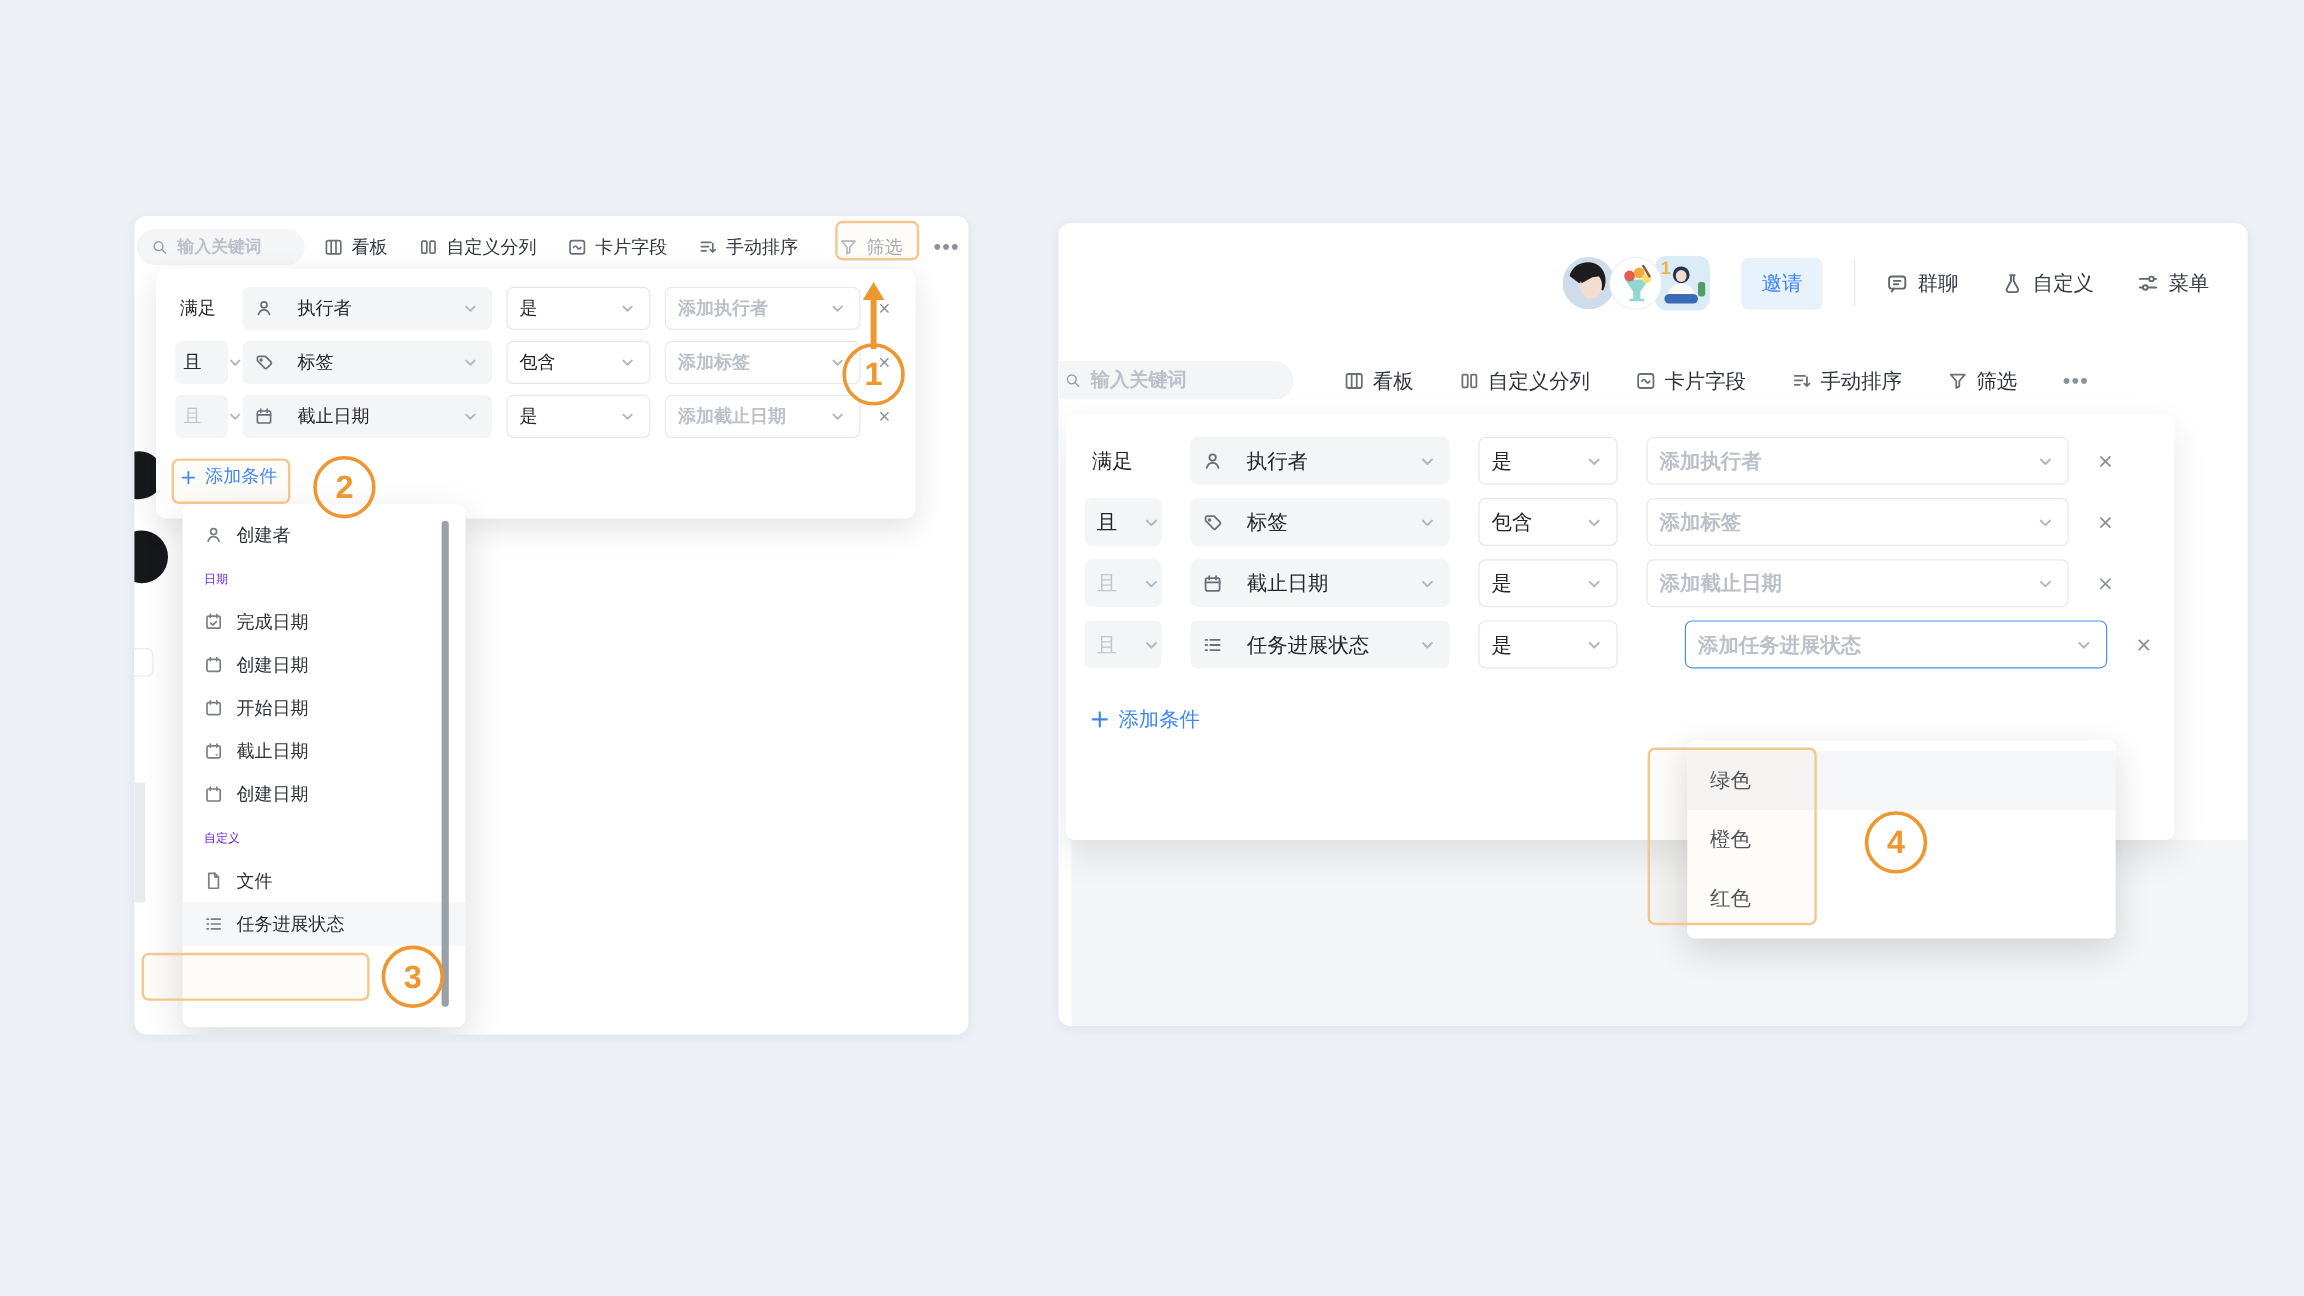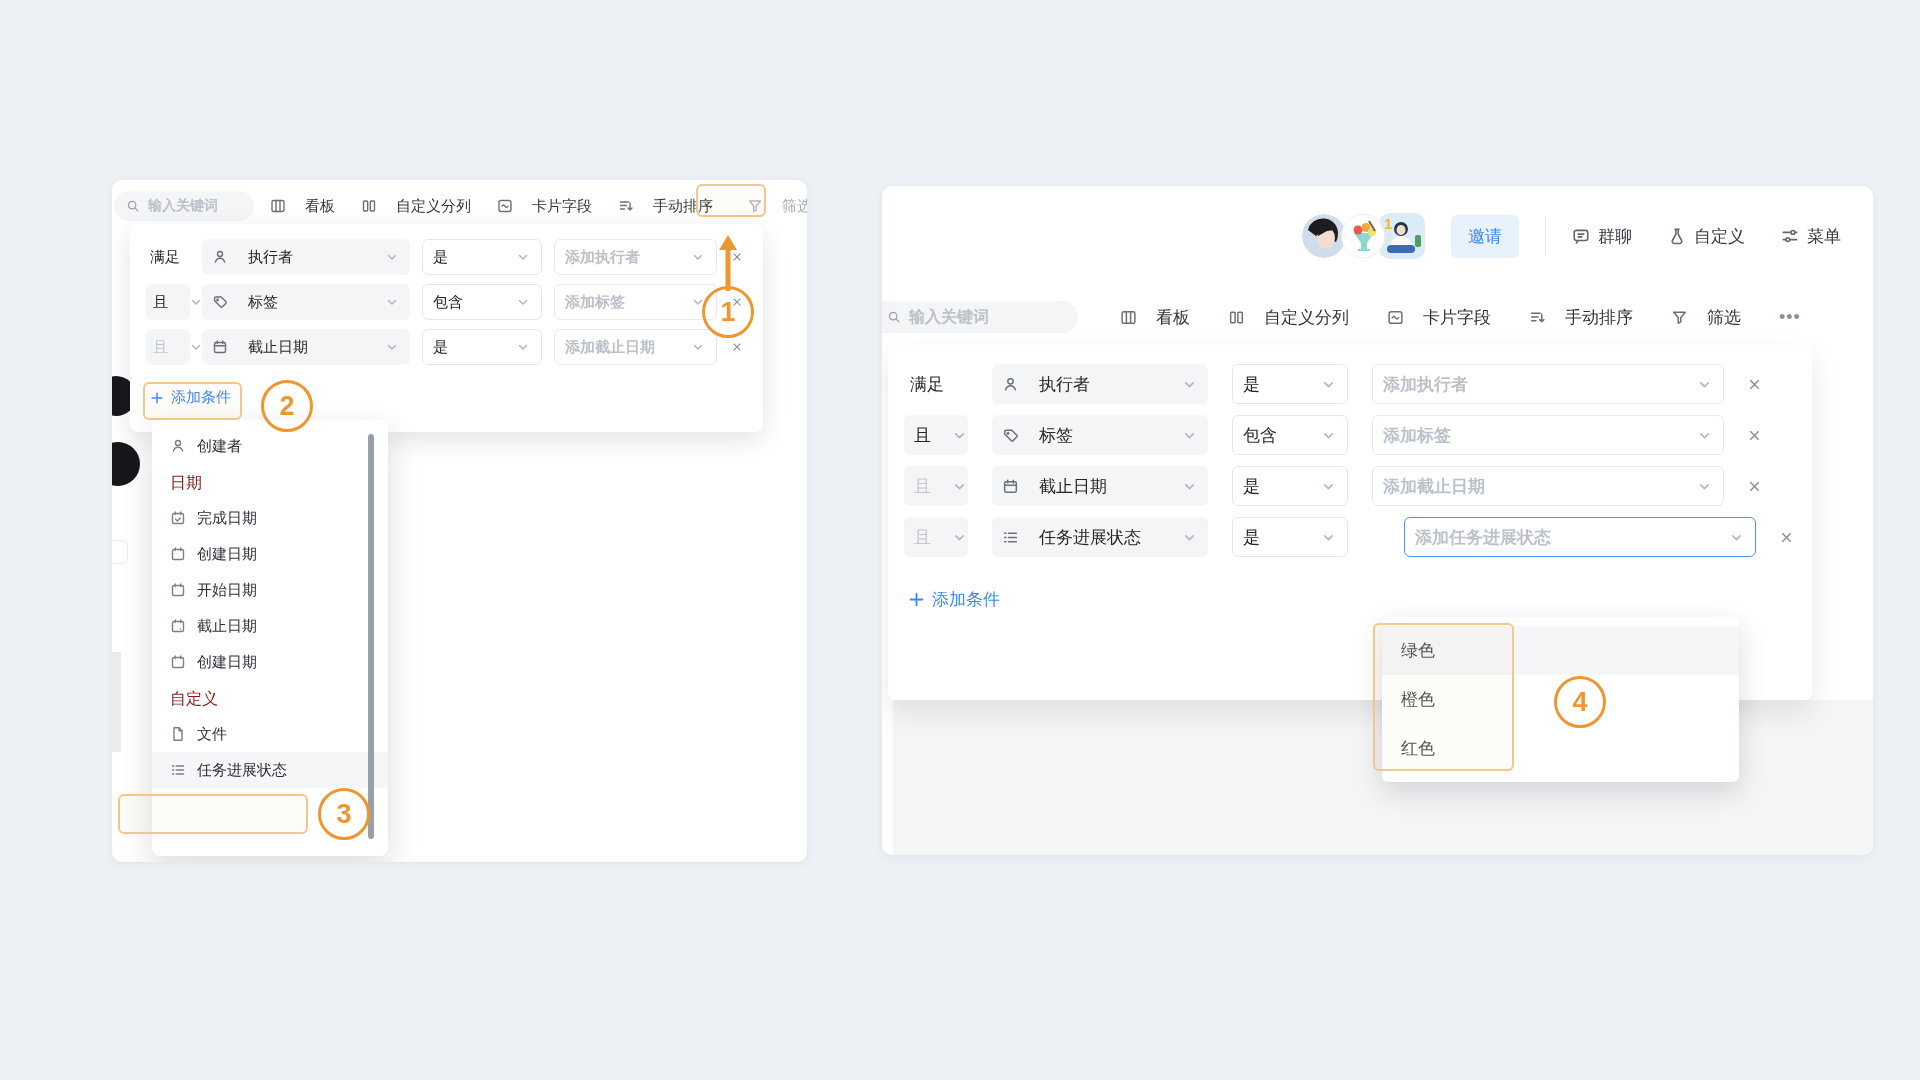--- a/index.html
+++ b/index.html
@@ -14,31 +14,31 @@
   .ic svg { width:100%; height:100%; stroke:#6b7078; stroke-width:1.4; fill:none; stroke-linecap:round; stroke-linejoin:round; }
   .chev { width:12px; height:12px; margin-left:auto; }
   .chev svg { stroke:#b3b8c0; stroke-width:1.6; }
   .pill-select { background:#f4f5f7; border-radius:6px; display:flex; align-items:center; padding:0 10px; gap:20px; }
   .box-select  { background:#fff; border:1px solid #e5e7eb; border-radius:6px; display:flex; align-items:center; padding:0 10px; gap:8px; }
   .val-input   { background:#fff; border:1px solid #e7e9ed; border-radius:6px; display:flex; align-items:center; padding:0 10px; gap:8px; }
   .ph { color:#bcc1c9;font-weight:bold; }
   .xbtn { width:20px; display:flex; justify-content:center; align-items:center; cursor:pointer; }
   .xbtn svg { width:12px; height:12px; stroke:#878c96; stroke-width:1.5; }
   .conj-disabled { color:#c3c7cd !important; }
-  .section-hd { color:#7f1d1d; font-size:16px; }
+  .section-hd { color:#6d28d9; font-size:10px; }
 
   
   .lp-toolbar { position:absolute; left:0; top:0; right:0; height:52px; display:flex; align-items:center; }
   .search-pill { position:absolute; left:2px; top:11px; height:30px; background:#f4f5f7; border-radius:16px; display:flex; align-items:center; padding:0 12px; gap:8px; }
   #left-card .search-pill { width:140px; }
   .search-pill .ic { width:14px; height:14px; }
   .search-pill .ic svg { stroke:#9ba0a8; }
   .search-pill span { font-size:14px; }
   .tb-items { position:absolute; left:158px; top:0; height:52px; display:flex; align-items:center; gap:26px; font-size:15px; color:#33373d; }
-  .tb-item { display:flex; align-items:center; gap:19px; cursor:pointer; white-space:nowrap; }
+  .tb-item { display:flex; align-items:center; gap:7px; cursor:pointer; white-space:nowrap; }
   .tb-item .ic { width:16px; height:16px; }
   .tb-item.muted { color:#a6abb3; }
   .tb-item.muted .ic svg { stroke:#b3b8c0; }
   .more-dots { letter-spacing:1px; color:#8a8f99; font-size:18px; cursor:pointer; }
 
   .lp-popup { position:absolute; left:18px; top:44px; width:633px; height:208px; background:#fff; border-radius:8px;
               box-shadow:0 8px 24px rgba(31,35,41,.12); padding:15px 16px 12px; z-index:3; }
   .f-row { display:flex; align-items:center; height:36px; margin-bottom:9px; font-size:15px; }
   .f-row .cell-conj { width:44px; height:36px; flex:none; display:flex; align-items:center; margin-right:12px;text-align:center; }
   .f-row .conj-select { width:44px; height:36px; padding:0 7px; font-size:15px; }
@@ -91,21 +91,21 @@
   .rp-popup .cell-conj { width:64px; height:40px; margin-right:24px; }
   .rp-popup .conj-select { width:64px; height:40px; padding:0 10px; font-size:17px; }
   .rp-popup .cell-field { width:216px; height:40px; margin-right:24px; }
   .rp-popup .cell-op { width:116px; height:40px; margin-right:24px; }
   .rp-popup .cell-val { width:352px; flex:none; height:40px; margin-right:20px; }
   .rp-popup .ic { width:17px; height:17px; }
   .rp-popup .xbtn svg { width:15px; height:15px; }
   .rp-popup .add-cond { font-size:17px; margin-top:20px; }
   .val-focused { border:1.6px solid #4a90f7 !important;margin-left:32px; }
 
-  .rp-options { position:absolute; left:500px; top:431px; width:357px; height:165px; background:#fff; border-radius:6px;
+  .rp-options { position:absolute; left:524px; top:431px; width:357px; height:165px; background:#fff; border-radius:6px;
                 box-shadow:0 10px 28px rgba(31,35,41,.16); padding-top:9px; z-index:3; }
   .opt-item { height:49px; display:flex; align-items:center; padding:0 19px; font-size:17px; color:#4c5158; cursor:pointer; }
   .opt-item.hover { background:#f5f6f8; }
 
   
   .anno { position:absolute; z-index:20; pointer-events:none; }
   .anno-box { border:2.5px solid #f5c68a; border-radius:6px; background:rgba(238,150,48,.03); }
   .anno-circle { width:52px; height:52px; border:3.5px solid #ee9630; border-radius:50%; display:flex; align-items:center; justify-content:center;
                  color:#ee9630; font-size:27px; font-weight:bold; }
 </style>

